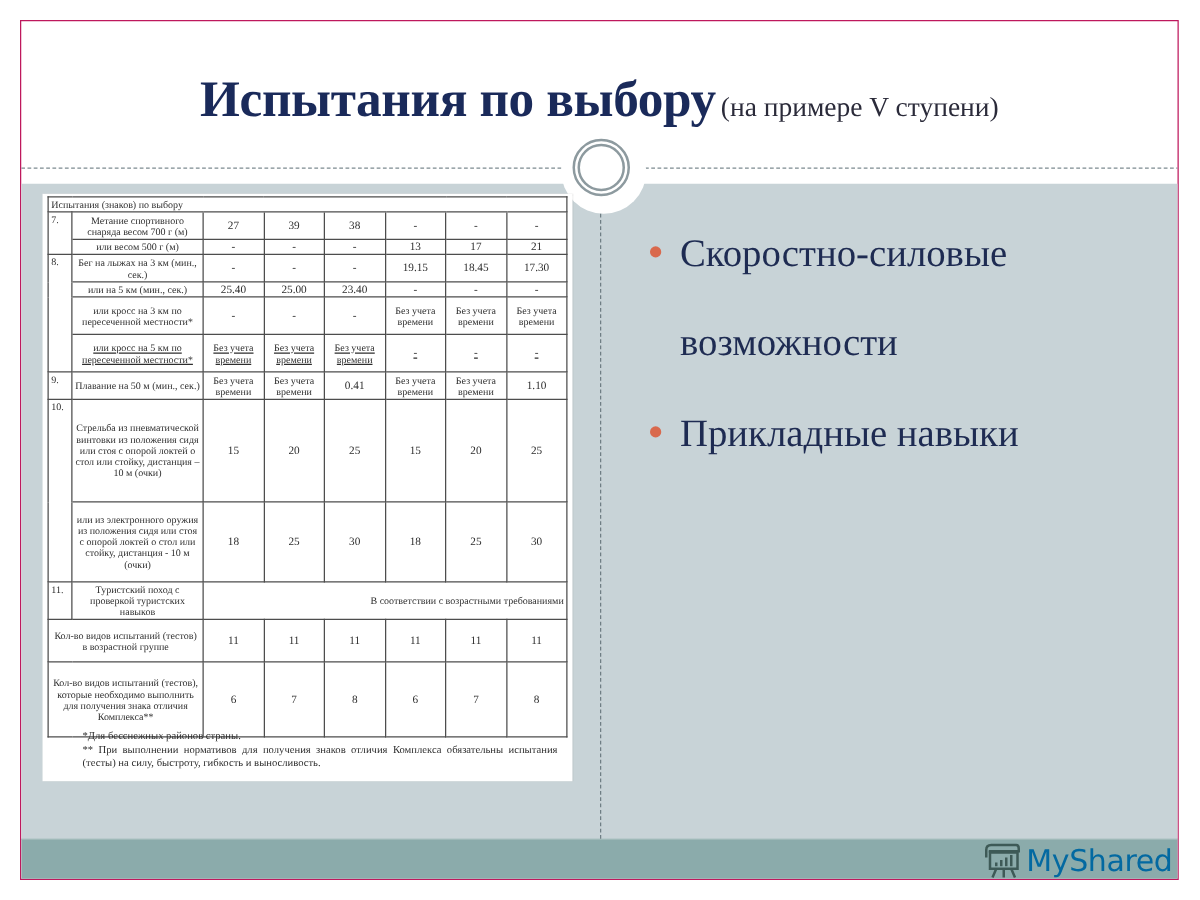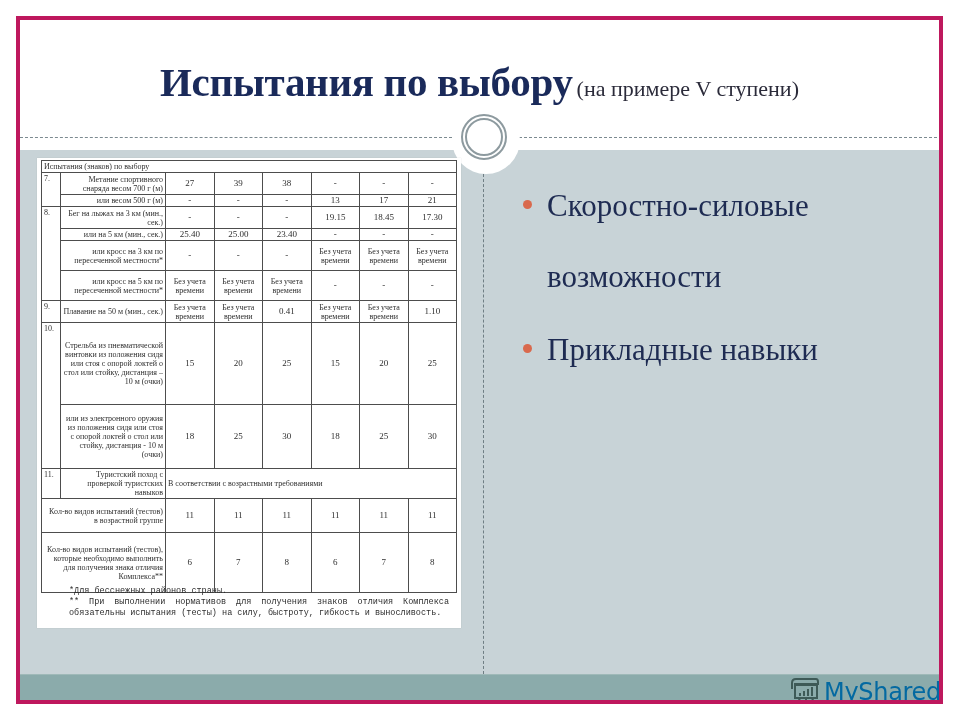--- a/index.html
+++ b/index.html
@@ -1,18 +1,18 @@
 <!DOCTYPE html>
 <html><head>
 <meta charset="utf-8">
 <style>
   html, body { margin: 0; padding: 0; background: #ffffff; }
   body { width: 960px; height: 720px; position: relative; overflow: hidden; font-family: "Liberation Serif", serif; }
 
-  .slide { position: absolute; left: 16px; top: 16px; width: 927px; height: 688px; border: 4px solid #be185d; background: #ffffff; box-sizing: border-box; overflow: hidden; }
+  .slide { position: absolute; left: 16px; top: 16px; width: 927px; height: 688px; border: 1px solid #be185d; background: #ffffff; box-sizing: border-box; overflow: hidden; }
 
   .title-row { position: absolute; left: 0; top: 38px; width: 100%; text-align: center; color: #1a2a5a; white-space: nowrap; }
   .title-main { font-family: "Liberation Serif", serif; font-weight: bold; font-size: 41px; letter-spacing: -0.3px; }
   .title-sub { font-family: "Liberation Serif", serif; font-size: 22px; color: #2b2b3a; }
 
   .dashed-line { position: absolute; top: 117px; height: 0; border-top: 1px dashed #7c8a90; }
   .dl-left { left: 0; width: 437px; }
   .dl-right { left: 494px; width: 433px; }
 
   .content-band { position: absolute; left: 0; top: 130px; width: 927px; height: 524px; background: #c8d3d7; }
@@ -21,26 +21,26 @@
   .circle-notch { position: absolute; left: 432px; top: 86px; width: 68px; height: 68px; border-radius: 50%; background: #ffffff; }
   .circle-ring { position: absolute; left: 441px; top: 94px; width: 46px; height: 46px; border-radius: 50%; border: 2px solid #8d9a9f; box-sizing: border-box; }
   .circle-ring::after { content: ""; position: absolute; left: 2px; top: 2px; right: 2px; bottom: 2px; border-radius: 50%; border: 2px solid #8d9a9f; }
 
   .vdash { position: absolute; left: 463px; top: 154px; width: 0; height: 500px; border-left: 1px dashed #6f7e84; }
 
   .doc { position: absolute; left: 17px; top: 138px; width: 424px; height: 470px; background: #ffffff; box-shadow: 0 0 1px rgba(0,0,0,0.15); }
   table.norms { position: absolute; left: 4px; top: 2px; width: 416px; border-collapse: collapse; font-family: "Liberation Serif", serif; font-size: 8px; color: #2e2e2e; line-height: 9px; }
   table.norms td { border: 1px solid #4d4d4d; padding: 1px 2px; vertical-align: middle; }
   table.norms td.num { width: 14px; vertical-align: top; }
-  table.norms td.name { width: 100px; text-align: right; margin-top: 45px; }
+  table.norms td.name { width: 100px; text-align: center; margin-top: 45px; }
   table.norms td.val { text-align: center; font-size: 9px; }
   table.norms td.val.small { font-size: 8px; }
   table.norms td.head { text-align: left; border-right: none; }
-  table.norms td.span { text-align: left; font-size: 8px; }
-  .notes { position: absolute; left: 32px; top: 428px; width: 380px; font-family: Liberation Mono, monospace; font-size: 8.5px; line-height: 11px; color: #2e2e2e; }
+  table.norms td.span { text-align: right; font-size: 8px; }
+  .notes { position: absolute; left: 32px; top: 428px; width: 380px; font-family: Liberation Serif, serif; font-size: 8.5px; line-height: 11px; color: #2e2e2e; }
   .notes .n2 { text-align: justify; }
 
   .bullets { position: absolute; left: 497px; top: 150px; width: 410px; margin: 0; padding: 0; list-style: none; }
   .bullets li { position: relative; padding-left: 30px; font-family: "Liberation Serif", serif; font-size: 31px; line-height: 71px; color: #1e2b52; }
   .bullets li .dot { position: absolute; left: 6px; top: 30px; width: 9px; height: 9px; border-radius: 50%; background: #d9694d; }
   .bullets li.gap { margin-top: 2px; }
 
   .logo { position: absolute; left: 768px; top: 656px; height: 32px; display: flex; align-items: center; gap: 4px; }
   .logo-text { font-family: "DejaVu Sans", sans-serif; font-size: 24px; color: #0369a1; letter-spacing: -0.3px; }
   .logo-icon { width: 32px; height: 30px; }
@@ -120,21 +120,21 @@
           <tr style="height: 30px;">
             <td class="num" style="border-top: none; border-bottom: none;"></td>
             <td class="name">или кросс на 3 км по пересеченной местности*</td>
             <td class="val">-</td>
             <td class="val">-</td>
             <td class="val">-</td>
             <td class="val small">Без учета времени</td>
             <td class="val small">Без учета времени</td>
             <td class="val small">Без учета времени</td>
           </tr>
-          <tr style="height: 30px;">
+          <tr style="height: 30px; text-decoration: underline;">
             <td class="num" style="border-top: none;"></td>
             <td class="name">или кросс на 5 км по пересеченной местности*</td>
             <td class="val small">Без учета времени</td>
             <td class="val small">Без учета времени</td>
             <td class="val small">Без учета времени</td>
             <td class="val">-</td>
             <td class="val">-</td>
             <td class="val">-</td>
           </tr>
           <tr style="height: 22px;">

